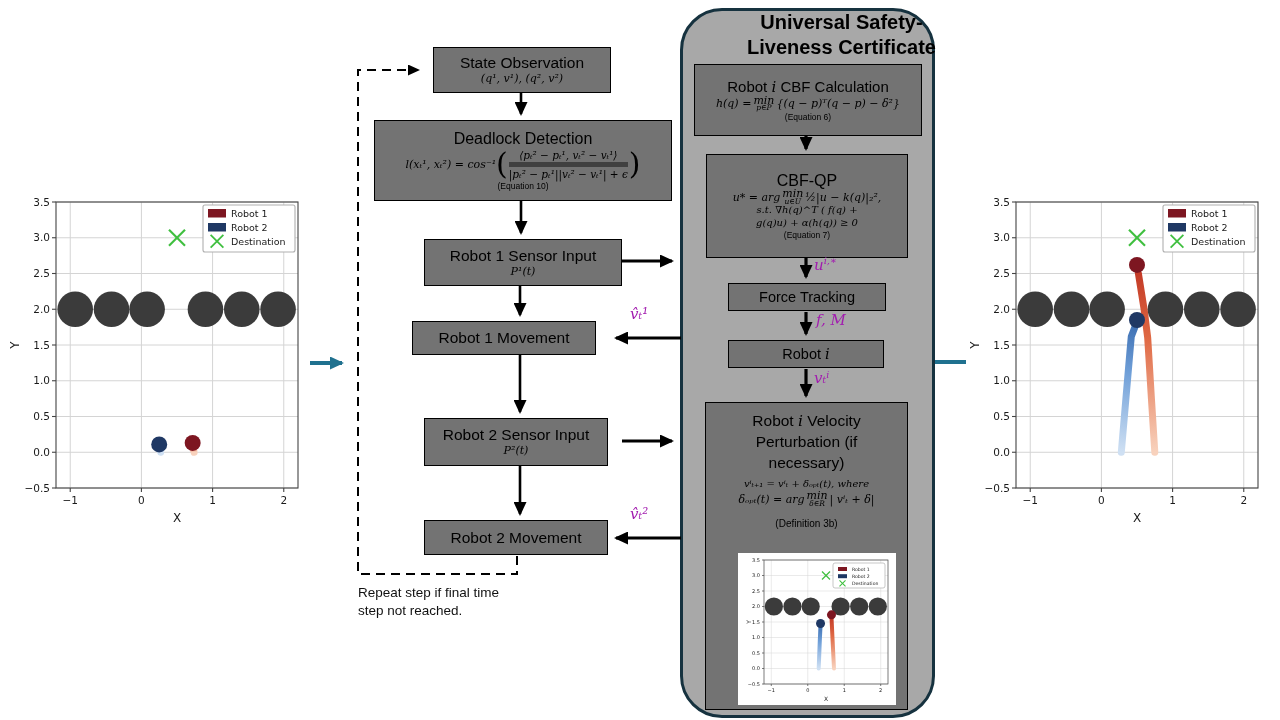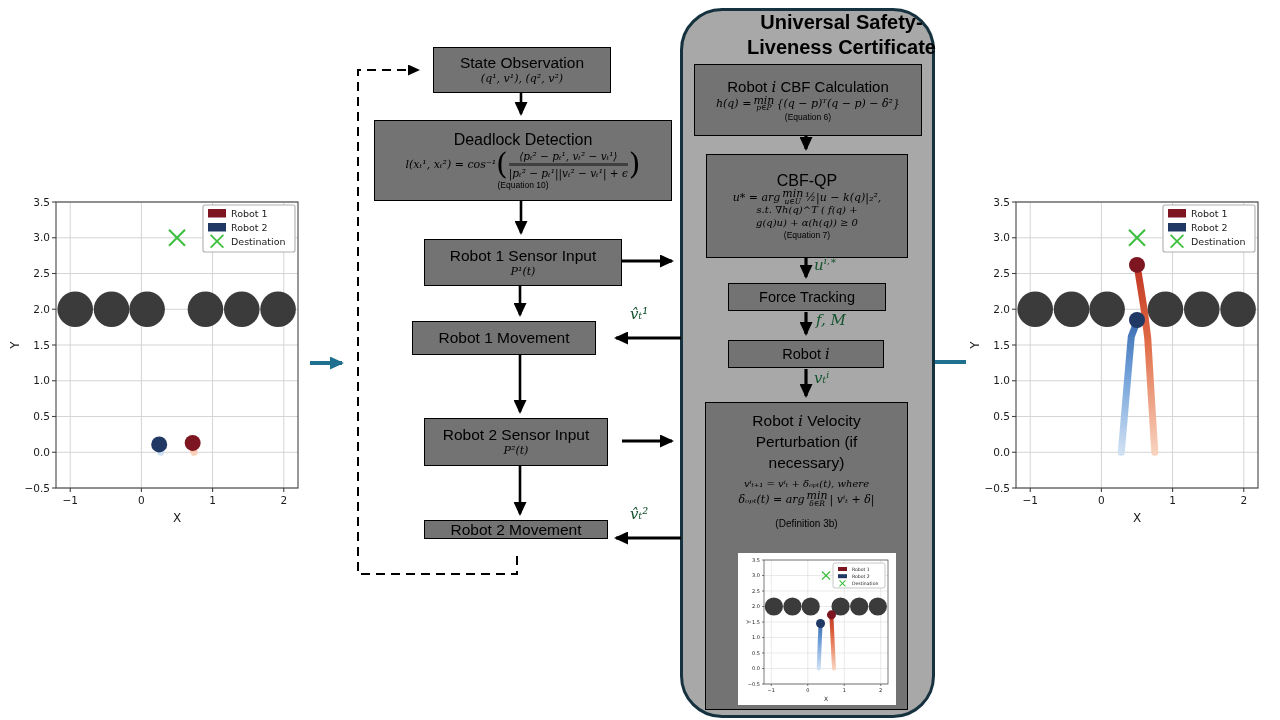--- a/index.html
+++ b/index.html
@@ -12,29 +12,29 @@
         z-index:3;display:flex;flex-direction:column;align-items:center;justify-content:center;
         text-align:center;}
   .btitle{font-size:15.5px;line-height:1.15;color:#000;}
   .btitle i{font-family:"DejaVu Serif",serif;}
   .eq{font-family:"DejaVu Serif",serif;font-style:italic;font-size:11px;line-height:1.25;}
   .eqsmall{font-size:10px;}
   .eqnum{font-family:"Liberation Sans",sans-serif;font-style:normal;font-size:8.5px;margin-top:1px;}
   .eqrow{display:flex;align-items:center;justify-content:flex-end;font-family:"DejaVu Serif",serif;
          font-style:italic;font-size:11px;}
   .frac{display:inline-flex;flex-direction:column;text-align:center;margin:0 1px;font-size:10.5px;}
-  .frac .num{border-bottom:3px solid #404040;padding:0 3px 1px 3px;}
+  .frac .num{border-bottom:5px solid #404040;padding:0 3px 1px 3px;}
   .frac .den{padding-top:1px;}
   .bigparen{font-size:30px;font-weight:200;line-height:.85;font-family:"DejaVu Serif",serif;font-style:normal;}
   .minstack{display:inline-flex;flex-direction:column;align-items:center;line-height:.75;margin:0 2px;}
   .minsub{font-size:7.5px;}
   .ptitle{position:absolute;left:714px;top:10px;width:255px;text-align:center;font-size:20px;
           font-weight:bold;line-height:25px;z-index:3;color:#000;}
   .alabel{position:absolute;z-index:4;font-family:"DejaVu Serif",serif;font-style:italic;
-          font-size:15px;color:#14532d;}
+          font-size:15px;color:#a21caf;}
   .alabel sup{font-size:10px;}
   .note{position:absolute;left:358px;top:584px;width:200px;font-size:13.5px;line-height:1.3;
         z-index:3;color:#111;text-align:left;}
   .plotsvg{position:absolute;z-index:3;}
   .insetwrap{position:absolute;left:32px;top:150px;z-index:4;}
 </style>
 </head>
 <body>
 
 <div class="canvas">
@@ -102,24 +102,28 @@
 
   <div class="fbox" style="left:412px;top:321px;width:184px;height:34px;">
     <div class="btitle">Robot 1 Movement</div>
   </div>
 
   <div class="fbox" style="left:424px;top:418px;width:184px;height:48px;">
     <div class="btitle">Robot 2 Sensor Input</div>
     <div class="eq">P²(t)</div>
   </div>
 
-  <div class="fbox" style="left:424px;top:520px;width:184px;height:19px;">
+  <div class="fbox" style="left:424px;top:520px;width:184px;height:35px;">
     <div class="btitle">Robot 2 Movement</div>
   </div>
 
+  <div class="note">
+    <div>Repeat step if final time</div>
+    <div>step not reached.</div>
+  </div>
 
   <div class="alabel" style="left:630px;top:305px;">v̂ₜ¹</div>
   <div class="alabel" style="left:630px;top:505px;">v̂ₜ²</div>
   <div class="alabel" style="left:814px;top:255px;"><span>u</span><sup>i,∗</sup></div>
   <div class="alabel" style="left:816px;top:311px;">f, M</div>
   <div class="alabel" style="left:814px;top:369px;">vₜⁱ</div>
 
   <div class="ptitle">
     <div>Universal Safety-</div>
     <div>Liveness Certificate</div>

